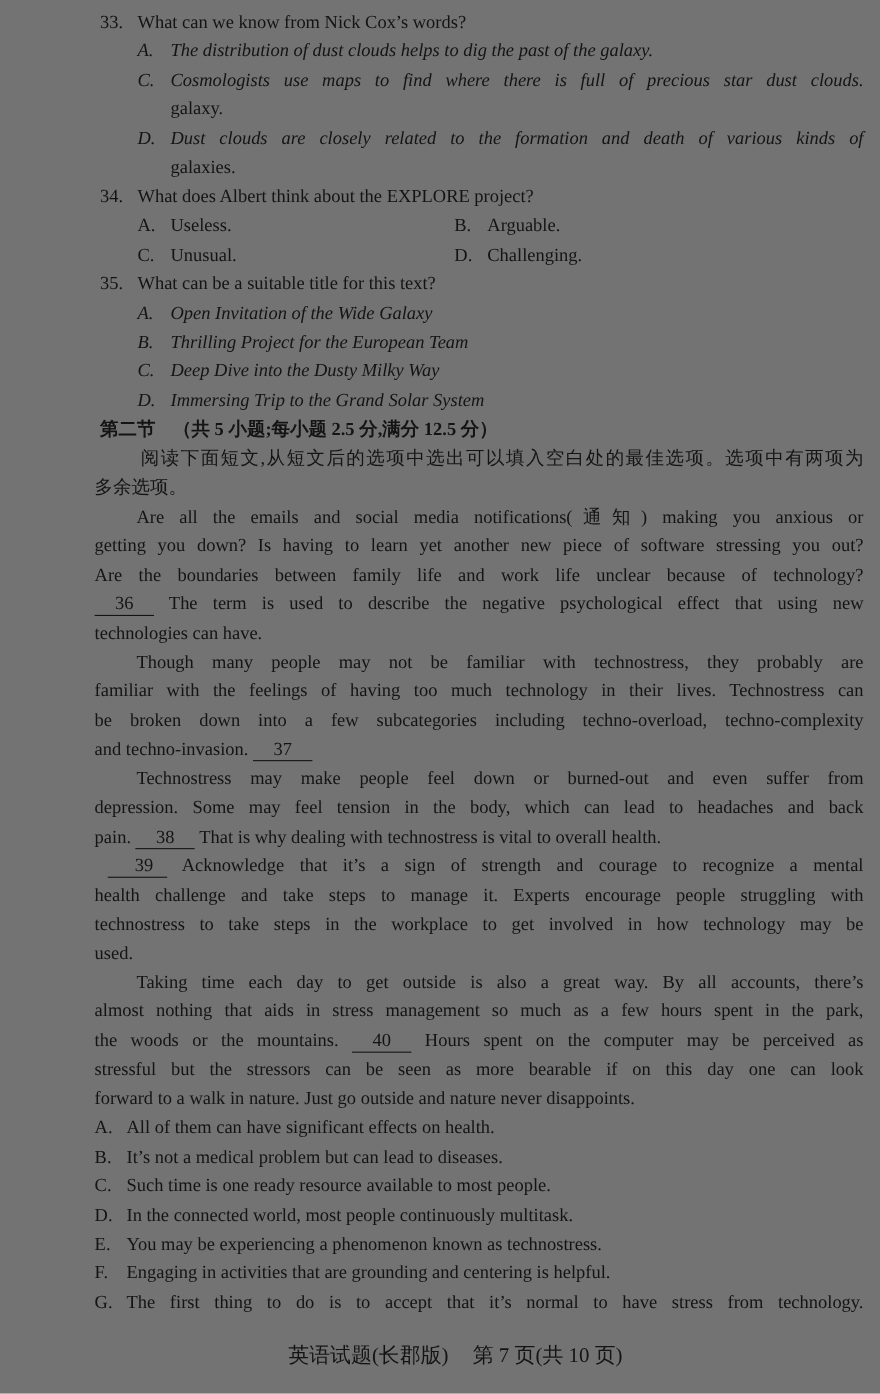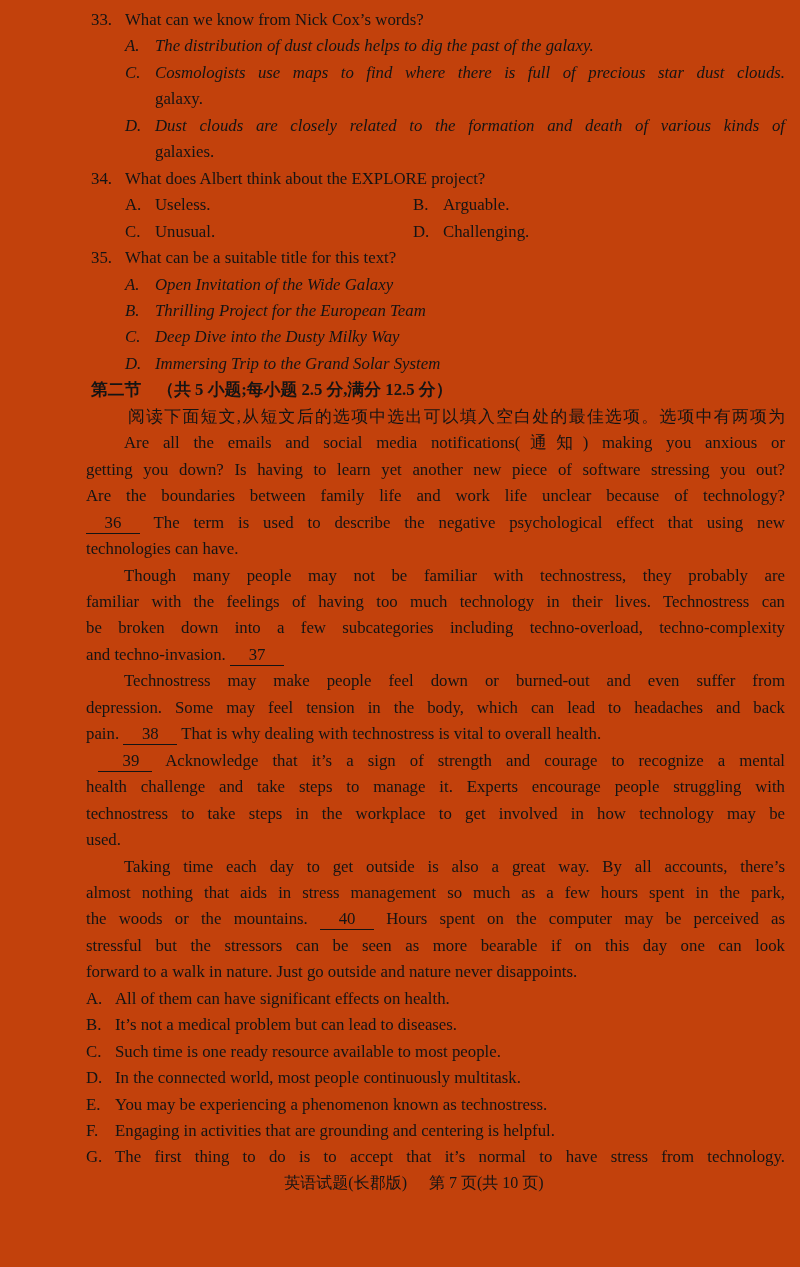--- a/index.html
+++ b/index.html
@@ -1,17 +1,17 @@
 <!DOCTYPE html>
 <html><head>
 <meta charset="utf-8">
 <style>
   html,body{margin:0;padding:0;background:#ffffff;}
   .page{
-    width:800px;height:1267px;background:#c2410c;color:#141414;
+    width:800px;height:1267px;background:#737373;color:#141414;
     font-family:"Liberation Serif","DejaVu Serif",serif;
     font-size:16.8px;line-height:26.45px;
     overflow:hidden;position:relative;
   }
   #content{padding:7px 15px 0 86px;}
   .line{min-height:26.45px;}
   .j{text-align:justify;text-align-last:justify;}
   
   .q{margin-left:5px;}
   .q .num{display:inline-block;width:34px;}
@@ -36,21 +36,21 @@
   
   .ans{}
   .ans .num{display:inline-block;width:29px;}
   
   .blank{
     display:inline-block;min-width:54px;text-align:left;
     border-bottom:1.5px solid #141414;line-height:21px;
     text-align-last:center;
   }
   .footer{
-    text-align:center;margin-top:0;font-size:16px;line-height:24px;padding-left:28px;
+    text-align:center;margin-top:24px;font-size:19px;line-height:24px;padding-left:28px;
   }
   .footer .gap{display:inline-block;width:22px;}
 </style>
 </head>
 <body>
 
 <div class="page">
   <div id="content">
       <div class="line q"><span class="num">33.</span>What can we know from Nick Cox’s words?</div>
       <div class="line opt"><span class="num">A.</span>The distribution of dust clouds helps to dig the past of the galaxy.</div>
@@ -67,20 +67,21 @@
         <span class="cell1"><span class="num">C.</span>Unusual.</span>
         <span class="cell2"><span class="num">D.</span>Challenging.</span>
       </div>
       <div class="line q"><span class="num">35.</span>What can be a suitable title for this text?</div>
       <div class="line opt"><span class="num">A.</span>Open Invitation of the Wide Galaxy</div>
       <div class="line opt"><span class="num">B.</span>Thrilling Project for the European Team</div>
       <div class="line opt"><span class="num">C.</span>Deep Dive into the Dusty Milky Way</div>
       <div class="line opt"><span class="num">D.</span>Immersing Trip to the Grand Solar System</div>
       <div class="line sec"><span class="num">第二节</span>（共 5 小题;每小题 2.5 分,满分 12.5 分）</div>
       <div class="line inst1 j">阅读下面短文,从短文后的选项中选出可以填入空白处的最佳选项。选项中有两项为</div>
+      <div class="line instc">多余选项。</div>
       <div class="line pf j">Are all the emails and social media notifications(通知) making you anxious or</div>
       <div class="line pc j">getting you down? Is having to learn yet another new piece of software stressing you out?</div>
       <div class="line pc j">Are the boundaries between family life and work life unclear because of technology?</div>
       <div class="line pc j"><span class="blank">36</span> The term is used to describe the negative psychological effect that using new</div>
       <div class="line pc">technologies can have.</div>
       <div class="line pf j">Though many people may not be familiar with technostress, they probably are</div>
       <div class="line pc j">familiar with the feelings of having too much technology in their lives. Technostress can</div>
       <div class="line pc j">be broken down into a few subcategories including techno-overload, techno-complexity</div>
       <div class="line pc">and techno-invasion. <span class="blank">37</span></div>
       <div class="line pf j">Technostress may make people feel down or burned-out and even suffer from</div>

